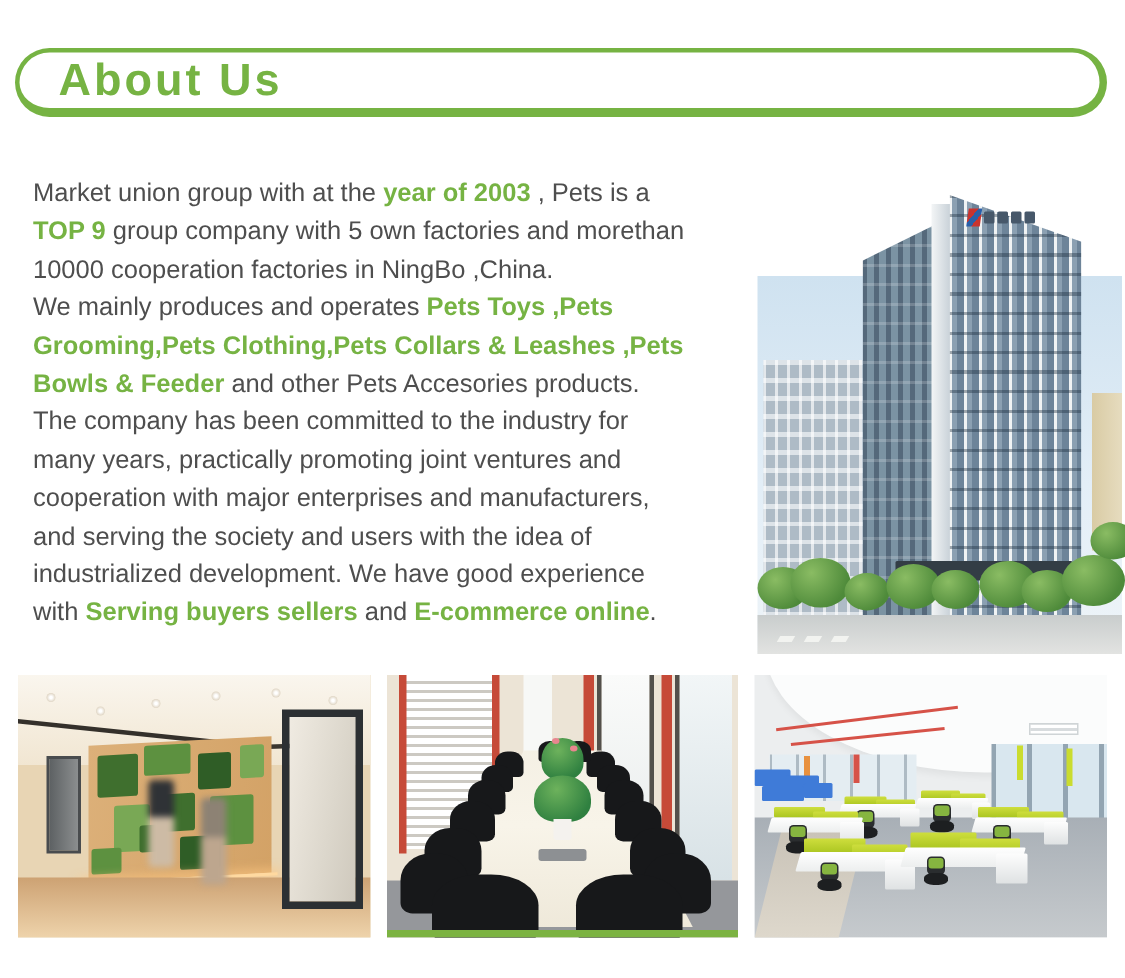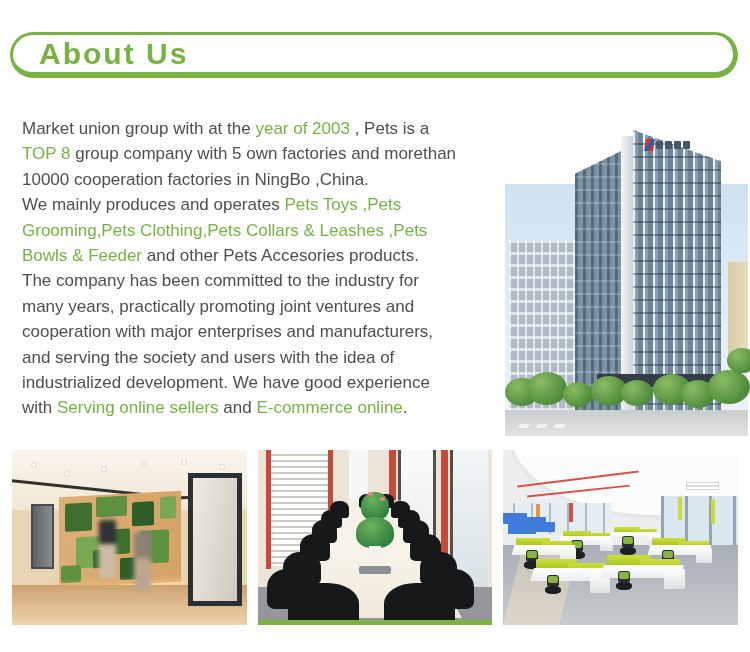--- a/index.html
+++ b/index.html
@@ -29,21 +29,21 @@
     font-size:30px;font-weight:bold;color:var(--green);
     letter-spacing:2px;line-height:36px;
   }
 
   
   .about-text{
     position:absolute;left:22px;top:116px;width:500px;
     font-size:17px;line-height:25.4px;color:var(--text);
     white-space:pre;
   }
-  .about-text .green{color:var(--green);font-weight:normal;text-align:right;}
+  .about-text .green{color:var(--green);font-weight:bold;text-align:right;}
 
   
   .building-photo{position:absolute;left:505px;top:112px;width:243px;height:324px;}
   .b-sky{position:absolute;left:0;top:72px;right:0;bottom:0;
     background:linear-gradient(180deg,#cfe2f0 0%,#e3eef7 55%,#eef4f8 100%);}
   .b-annex{position:absolute;left:4px;top:128px;width:66px;height:172px;
     background:repeating-linear-gradient(180deg,#dde3e8 0 3px,#aebbc6 3px 12px);}
   .b-annex:after{content:"";position:absolute;inset:0;
     background:repeating-linear-gradient(90deg,rgba(255,255,255,.65) 0 2px,transparent 2px 8px);}
   .b-left-face{position:absolute;left:70px;top:38px;width:48px;height:264px;
@@ -151,31 +151,31 @@
   .p3-chair .base{position:absolute;left:0;top:11px;width:16px;height:8px;background:#1d1f21;border-radius:40%;}
 </style>
 </head>
 <body>
 
 <div class="header-pill">
   <div class="header-title">About Us</div>
 </div>
 
 <div class="about-text"><span>Market union group with at the </span><span class="green">year of 2003</span><span> , Pets is a
-</span><span class="green">TOP 8</span><span> group company with 5 own factories and morethan
+</span><span class="green">TOP 9</span><span> group company with 5 own factories and morethan
 10000 cooperation factories in NingBo ,China.
 We mainly produces and operates </span><span class="green">Pets Toys ,Pets
 Grooming,Pets Clothing,Pets Collars &amp; Leashes ,Pets
 Bowls &amp; Feeder</span><span> and other Pets Accesories products.
 The company has been committed to the industry for
 many years, practically promoting joint ventures and
 cooperation with major enterprises and manufacturers,
 and serving the society and users with the idea of
 industrialized development. We have good experience
-with </span><span class="green">Serving online sellers</span><span> and </span><span class="green">E-commerce online</span><span>.</span></div>
+with </span><span class="green">Serving buyers sellers</span><span> and </span><span class="green">E-commerce online</span><span>.</span></div>
 
 <div class="building-photo">
   <div class="b-sky"></div>
   <div class="b-annex"></div>
   <div class="b-beige"></div>
   <div class="b-left-face"></div>
   <div class="b-corner"></div>
   <div class="b-right-face"></div>
   <div class="b-logo">
     <div class="b-logo-mark"></div>

